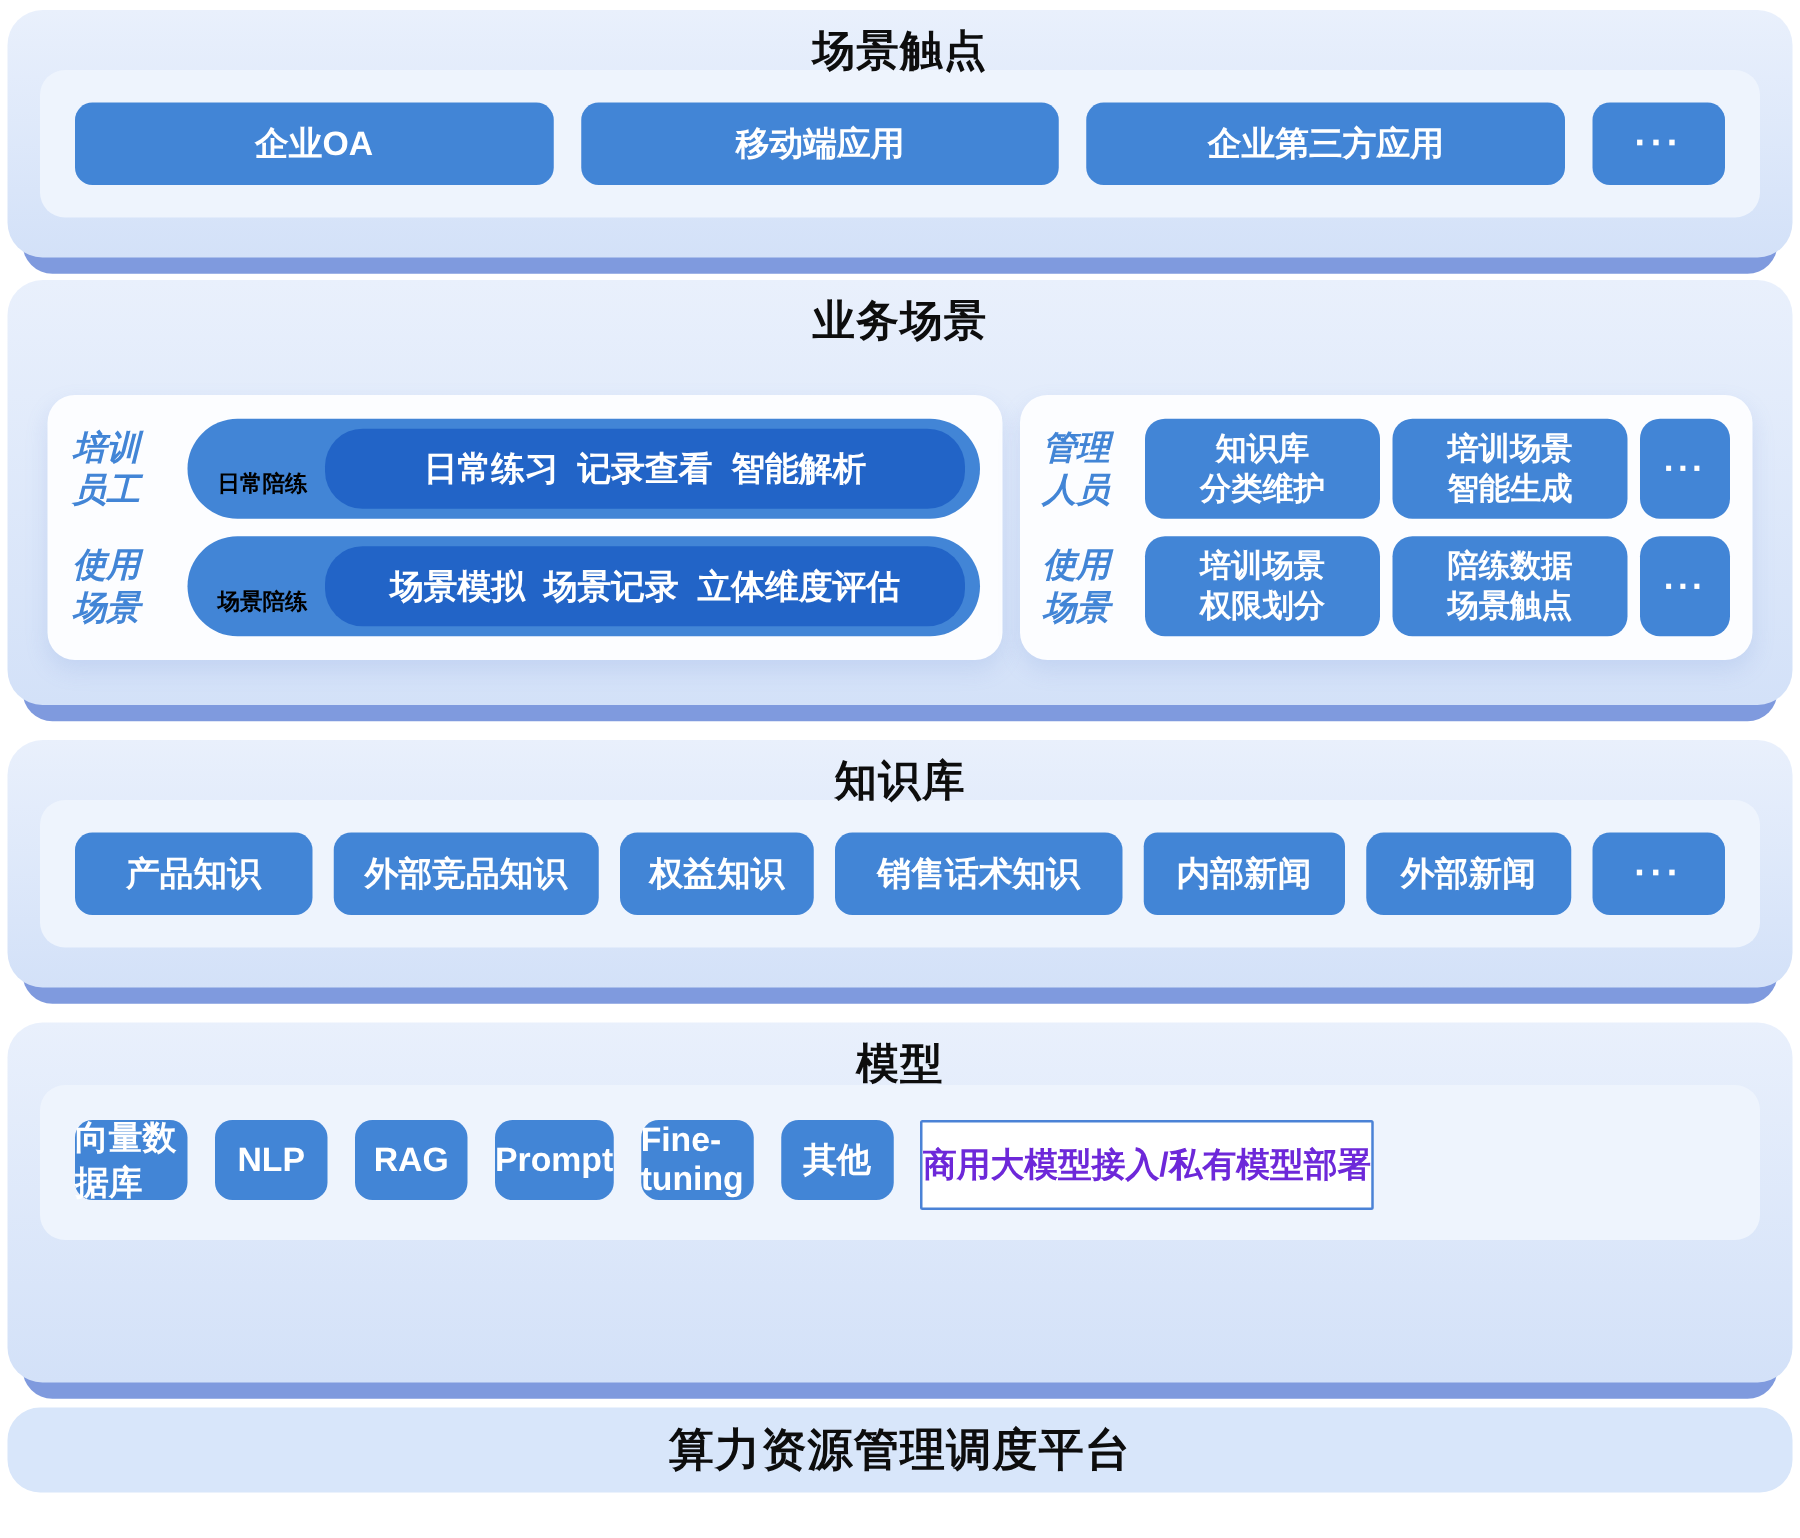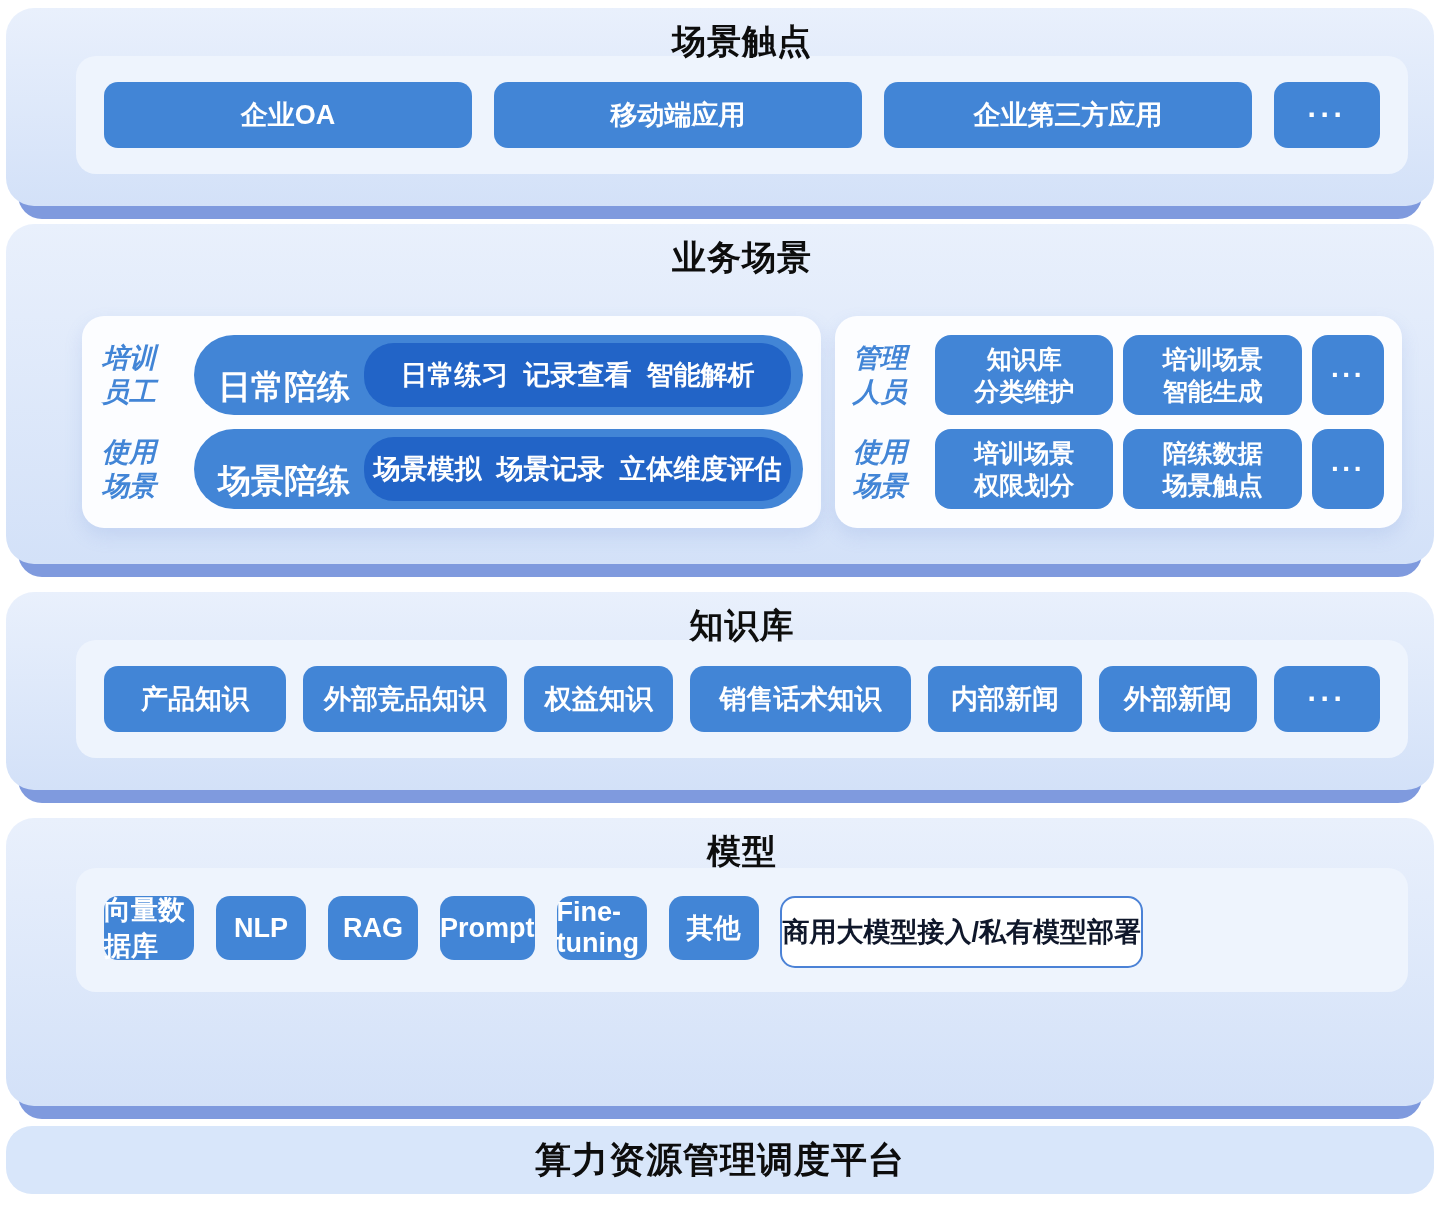--- a/index.html
+++ b/index.html
@@ -5,21 +5,21 @@
   html,body{margin:0;padding:0;background:#ffffff;}
   *{box-sizing:border-box;}
   body{font-family:"Liberation Sans",sans-serif;}
   .stage{position:relative;width:1440px;height:1230px;background:#ffffff;overflow:hidden;}
 
   
   .section{position:absolute;left:6px;right:6px;}
   .under-strip{position:absolute;left:12px;right:12px;bottom:-13px;height:50px;
     border-radius:24px;background:#7f9ade;z-index:0;}
   .section-body{position:relative;z-index:1;height:100%;border-radius:28px;
-    background:linear-gradient(180deg,#e9f0fc 0%,#d3e1f8 100%);padding-left:44px;}
+    background:linear-gradient(180deg,#e9f0fc 0%,#d3e1f8 100%);}
   .section-title{margin:0;padding-top:12px;height:42px;line-height:42px;text-align:center;
     font-size:34px;font-weight:700;color:#0d0d0d;letter-spacing:1px;}
 
   
   .inner-panel{margin:6px 26px 0;border-radius:20px;background:#eef4fd;
     padding:26px 28px;display:flex;gap:22px;align-items:flex-start;}
   .chip{background:#4285d6;border-radius:14px;color:#ffffff;font-size:27px;font-weight:700;
     display:flex;align-items:center;justify-content:center;height:66px;flex:1 1 0;}
   .chip.more{flex:0 0 106px;font-size:30px;letter-spacing:3px;}
 
@@ -27,38 +27,38 @@
   .panels-row{margin:50px 32px 0;display:flex;gap:14px;height:212px;}
   .white-panel{background:#fcfdff;border-radius:22px;padding:19px 18px;
     box-shadow:0 8px 18px rgba(110,145,215,0.18);display:flex;flex-direction:column;gap:14px;}
   .white-panel.left{flex:768 1 0;padding-left:20px;}
   .white-panel.right{flex:582 1 0;}
   .biz-row{display:flex;align-items:center;gap:10px;height:80px;}
   .role-label{width:82px;flex:0 0 82px;color:#4285d6;font-size:27px;font-weight:700;
     line-height:34px;text-align:left;font-style:italic;}
   .pill{flex:1 1 auto;height:80px;background:#4285d6;border-radius:40px;
     display:flex;align-items:center;padding:0 12px 0 24px;}
-  .pill-label{color:#ffffff;font-size:33px;font-weight:700;white-space:nowrap;margin-top:24px;}
+  .pill-label{color:#000000;font-size:18px;font-weight:700;white-space:nowrap;margin-top:24px;}
   .pill-inner{flex:1 1 auto;margin-left:14px;height:64px;background:#2264c7;border-radius:30px;
     display:flex;align-items:center;justify-content:center;color:#ffffff;
     font-size:27px;font-weight:700;white-space:pre;}
   .biz-btn{flex:1 1 0;height:80px;background:#4285d6;border-radius:16px;color:#ffffff;
     font-size:25px;line-height:32px;font-weight:700;display:flex;flex-direction:column;
     align-items:center;justify-content:center;text-align:center;}
   .biz-btn.more{flex:0 0 72px;font-size:28px;letter-spacing:2px;}
   .biz-row .role-label.right{width:72px;flex:0 0 72px;}
 
   
   .model-panel{margin:8px 26px 0;border-radius:20px;background:#eef4fd;
     padding:28px 28px 24px;display:flex;flex-direction:row;gap:22px;}
   .model-chips{display:flex;gap:22px;}
   .model-chips .chip{height:64px;}
-  .model-bar{height:72px;background:#ffffff;border:2px solid #4b82d6;border-radius:15px;
+  .model-bar{height:72px;background:#ffffff;border:2px solid #4b82d6;border-radius:2px;
     display:flex;align-items:center;justify-content:center;
-    font-size:27px;font-weight:700;color:#0f172a;}
+    font-size:27px;font-weight:700;color:#6d28d9;}
 
   
   .platform-body{height:100%;border-radius:26px;background:#d8e6fa;
     display:flex;align-items:center;justify-content:center;}
   .platform-title{font-size:36px;font-weight:700;color:#0d0d0d;letter-spacing:1px;}
 
   
   .k1{flex-grow:165;} .k2{flex-grow:185;} .k3{flex-grow:135;}
   .k4{flex-grow:200;} .k5{flex-grow:140;border-radius:11px;} .k6{flex-grow:143;}
 </style>

